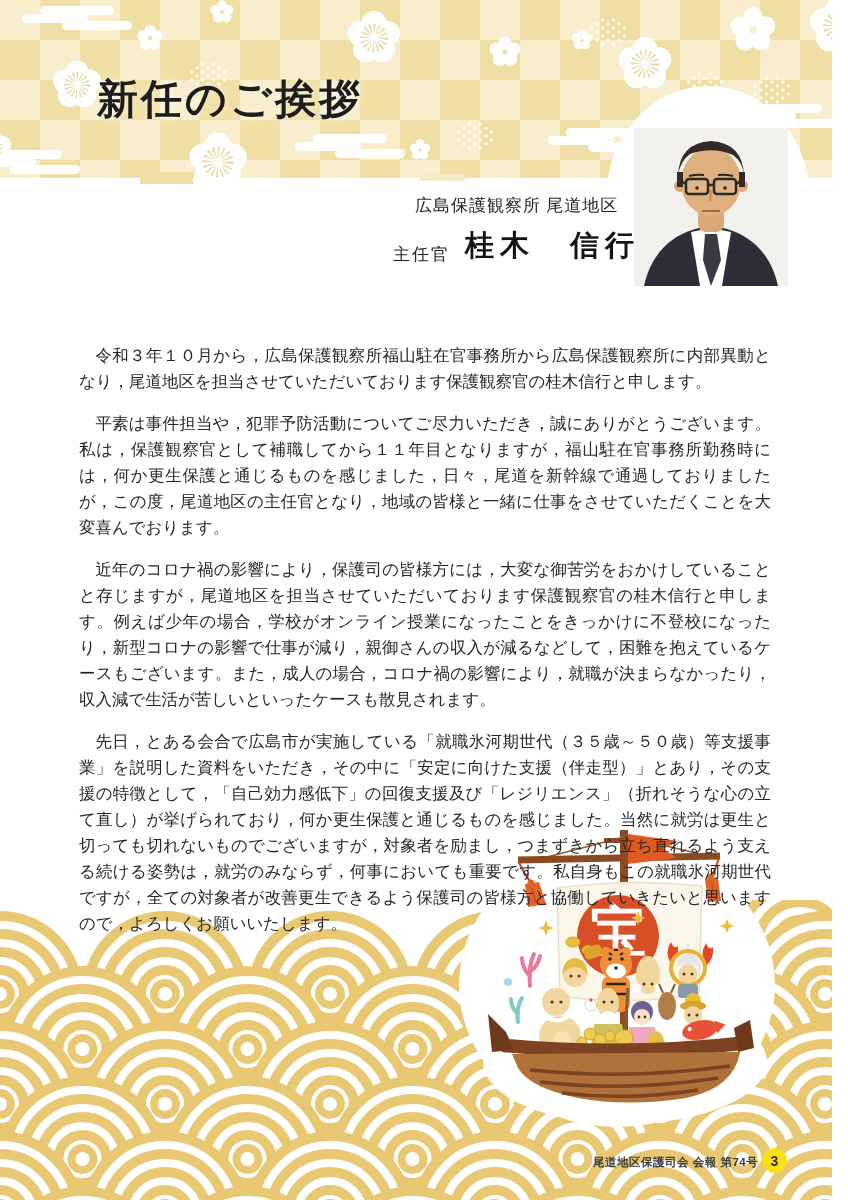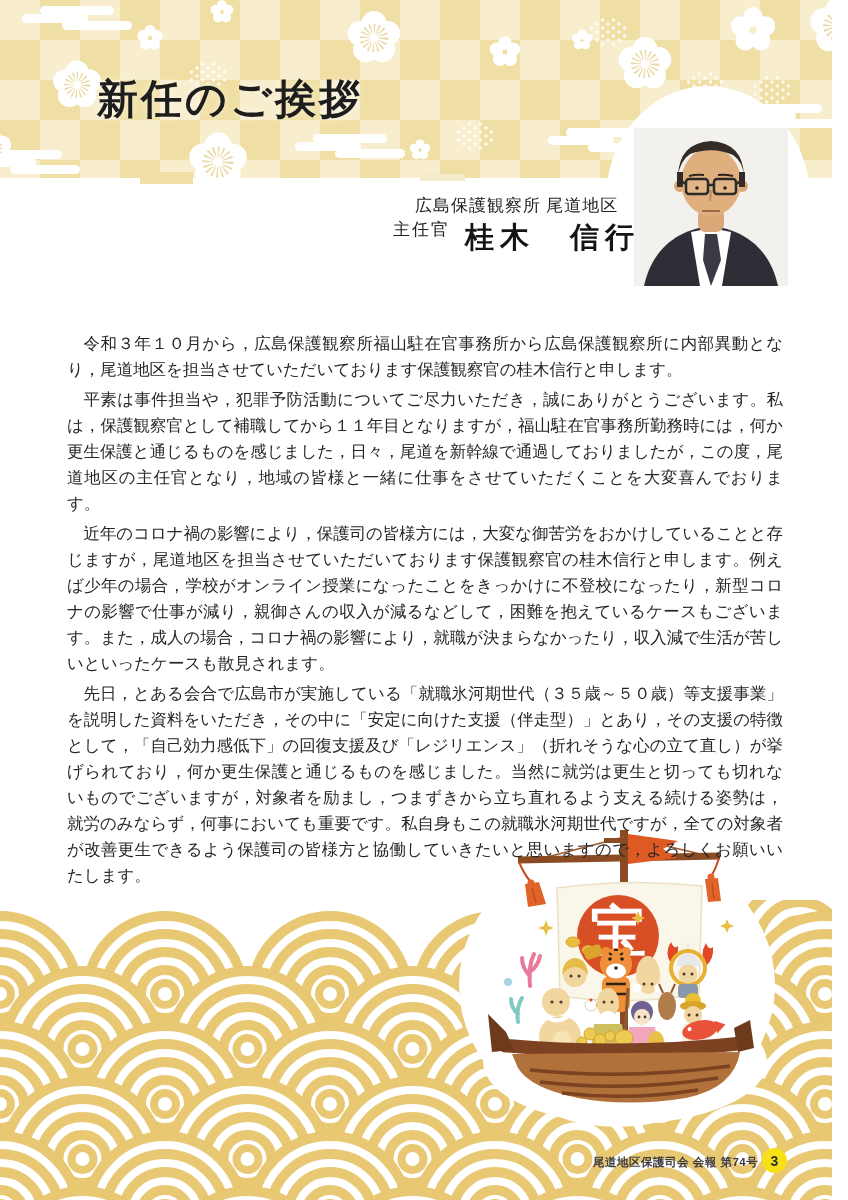--- a/index.html
+++ b/index.html
@@ -15,27 +15,27 @@
   .band-motifs{position:absolute;left:0;top:0;overflow:visible;}
   .page-title{position:absolute;left:97px;top:72px;font-size:41px;font-weight:700;
     color:#1d1d1d;letter-spacing:3px;text-shadow:0 0 8px rgba(255,255,255,.55);z-index:3;}
   
   .photo-blob{position:absolute;left:606px;top:86px;width:204px;height:226px;
     background:#ffffff;border-radius:50%;z-index:2;}
   .portrait{position:absolute;left:634px;top:128px;width:154px;height:158px;z-index:3;}
   
   .author{position:absolute;z-index:3;color:#222;}
   .affiliation{left:372px;top:194px;font-size:17px;letter-spacing:1px;margin-left:43px;}
-  .name-line{left:393px;top:218px;display:flex;align-items:flex-start;gap:15px;}
+  .name-line{left:393px;top:218px;display:flex;align-items:flex-end;gap:15px;}
   .name-line .role{font-size:17px;letter-spacing:2px;}
-  .name-line .name{font-size:29px;font-weight:700;letter-spacing:6px;color:#141414;}
+  .name-line .name{font-size:29px;font-weight:700;letter-spacing:6px;color:#141414;margin-top:8px;}
   
   .content{position:absolute;left:63px;top:327px;width:724px;font-size:16.45px;
     line-height:26px;color:#262626;text-align:justify;z-index:3;}
-  .content p{margin:4px;text-indent:1em;}
+  .content p{margin:16px;text-indent:1em;}
   
   .waves{position:absolute;left:0;top:900px;z-index:1;}
   .ship{position:absolute;left:478px;top:826px;z-index:2;}
   
   .footer{position:absolute;left:0;top:1146px;width:848px;height:34px;z-index:5;
     font-family:"Liberation Sans","DejaVu Sans",sans-serif;}
   .publication{position:absolute;left:593px;top:9px;font-size:11.5px;font-weight:700;
     color:#3c3c3c;letter-spacing:.5px;text-align:right;}
   .page-badge{position:absolute;left:762px;top:2px;width:25px;height:25px;border-radius:50%;
     background:#f7e116;display:flex;align-items:center;justify-content:center;

